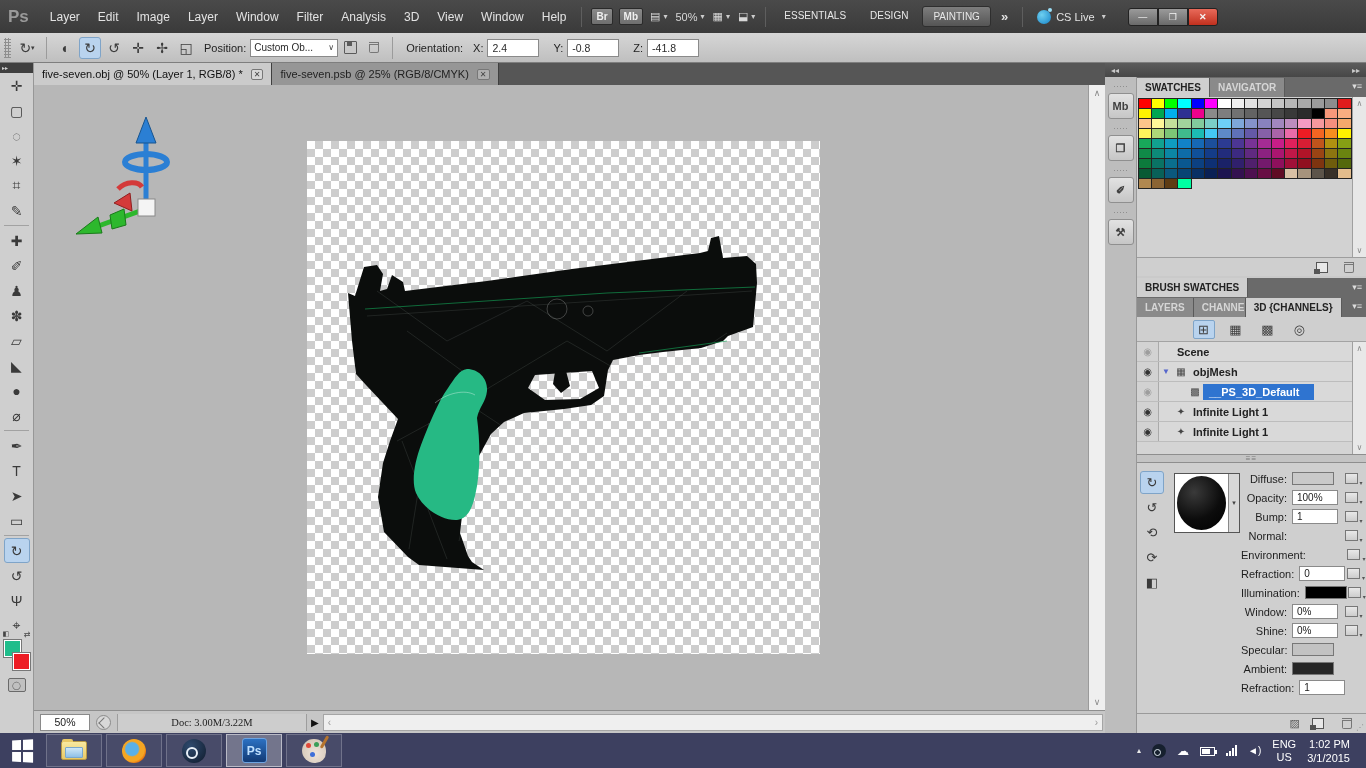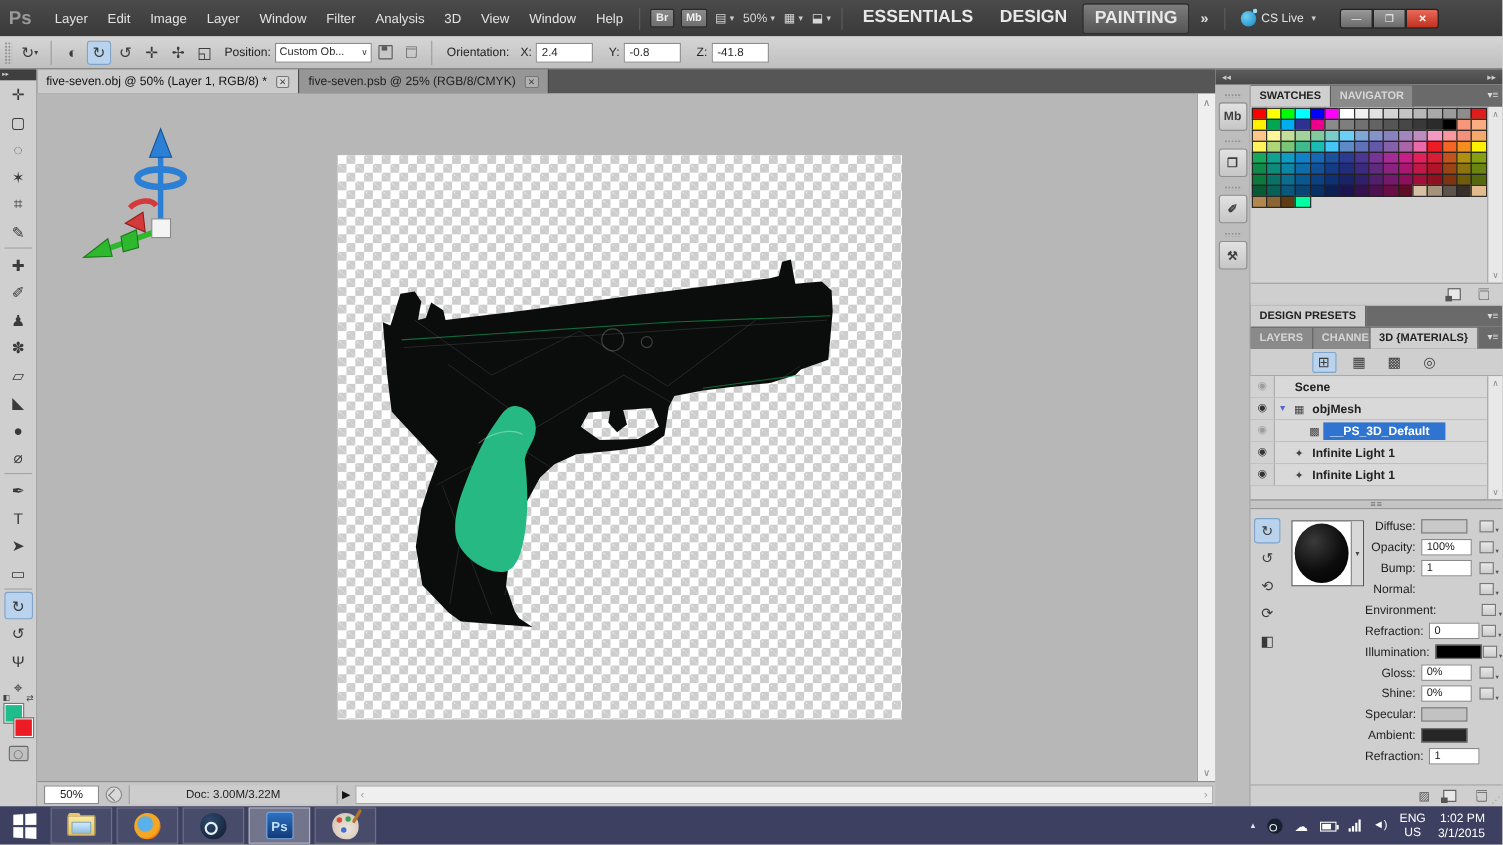--- a/index.html
+++ b/index.html
@@ -10,21 +10,21 @@
   
   #menubar { position:absolute; left:0; top:0; width:1366px; height:33px;
     background:linear-gradient(#4a4a4a,#3a3a3a); display:flex; align-items:center; color:#e3e3e3; }
   #ps-logo { font-size:17px; font-weight:bold; color:#9a9a9a; padding:0 12px 0 8px; letter-spacing:0; }
   .menu-item { padding:0 9px; font-size:12px; cursor:default; }
   .mb-sep { width:1px; height:20px; background:#5e5e5e; margin:0 6px; }
   .mb-btn { background:linear-gradient(#8a8a8a,#6f6f6f); border:1px solid #2a2a2a; border-radius:2px;
     color:#f0f0f0; font-size:10px; font-weight:bold; padding:2px 4px; margin:0 3px; }
   .mb-tool { display:flex; align-items:center; margin:0 4px; color:#d8d8d8; font-size:11px; }
   .mb-tool .dd { font-size:8px; margin-left:3px; color:#cccccc; }
-  .ws { font-size:16px; font-weight:bold; color:#e8e8e8; padding:4px 10px; margin:0 2px; border-radius:3px; }
+  .ws { font-size:10px; font-weight:normal; color:#e8e8e8; padding:4px 10px; margin:0 2px; border-radius:3px; }
   .ws.active { background:linear-gradient(#7d7d7d,#555555); border:1px solid #2e2e2e; }
   #ws-more { font-size:13px; font-weight:bold; color:#e0e0e0; padding:0 8px; }
   #cslive { display:flex; align-items:center; margin:0 8px; }
   #cslive-icon { width:14px; height:14px; border-radius:50%; background:radial-gradient(circle at 35% 35%, #6ed0f0, #1583c8); margin-right:5px; position:relative; }
   #cslive-icon::after { content:""; position:absolute; right:-1px; top:-2px; width:4px; height:4px; border-radius:50%; background:#9be0f8; }
   #win-btns { display:flex; margin:0 8px 0 10px; }
   .win-btn { width:30px; height:18px; border:1px solid #222; display:flex; align-items:center; justify-content:center;
     font-size:9px; color:#f5f5f5; background:linear-gradient(#9a9a9a,#6a6a6a); }
   .win-btn:first-child { border-radius:3px 0 0 3px; }
   .win-btn.close { background:linear-gradient(#e86a5a,#c0301e); border-radius:0 3px 3px 0; font-weight:bold; }
@@ -84,21 +84,21 @@
     display:flex; flex-direction:column; justify-content:space-between; align-items:center; color:#8a8a8a; font-size:9px; }
   #v-scroll .arr { padding:3px 0; }
 
   
   #statusbar { position:absolute; left:0; top:647px; width:1071px; height:23px; background:#c6c6c6;
     border-top:1px solid #8e8e8e; display:flex; align-items:center; }
   #zoom-field { width:50px; height:17px; background:#fff; border:1px solid #8a8a8a; margin-left:6px;
     display:flex; align-items:center; justify-content:center; font-size:10.5px; }
   #scrubby { width:15px; height:15px; border:1px solid #8a8a8a; border-radius:50%; margin:0 6px; background:#d8d8d8; position:relative;}
   #scrubby::after{content:""; position:absolute; left:3px; top:3px; width:7px; height:7px; border-left:1px solid #777; border-bottom:1px solid #777; transform:rotate(45deg);}
-  #doc-size { width:190px; text-align:center; font-size:10.5px; color:#222; border-left:1px solid #9d9d9d; border-right:1px solid #9d9d9d; height:17px; line-height:17px; background:#cdcdcd; }
+  #doc-size { width:190px; text-align:center; font-size:10.5px; color:#222; border-left:1px solid #9d9d9d; border-right:1px solid #9d9d9d; height:17px; line-height:17px; background:#cdcdcd;font-family:Liberation Serif, serif; }
   #status-arrow { font-size:10px; margin:0 4px; color:#111; }
   #h-scroll { flex:1; height:17px; background:#efefef; border:1px solid #a5a5a5; margin-right:2px;
     display:flex; align-items:center; justify-content:space-between; color:#9a9a9a; font-size:10px; padding:0 4px; }
 
   
   #rightdock { position:absolute; left:1105px; top:0; width:261px; height:670px; background:#c4c4c4; }
   #dock-header { height:14px; background:linear-gradient(#5c5c5c,#474747); color:#c9c9c9; font-size:8px;
     display:flex; justify-content:space-between; align-items:center; padding:0 6px; }
   #dock-body { display:flex; height:656px; }
   #dock-strip { width:32px; background:#bdbdbd; border-right:1px solid #989898; }
@@ -544,28 +544,28 @@
               <span>∧</span>
               <span>∨</span>
             </div>
           </div>
           <div class="pbottom">
             <span class="i-new"></span>
             <span class="i-trash"></span>
           </div>
 
           <div id="brush-presets-bar">
-            <span class="ptab active">DESIGN PRESETS</span>
+            <span class="ptab active">BRUSH SWATCHES</span>
             <span class="pmenu">▾≡</span>
           </div>
 
           <div class="ptabs" id="threed-tabs">
               <span class="ptab">LAYERS</span>
               <span class="ptab" style="max-width: 52px;">CHANNELS</span>
-              <span class="ptab active">3D {MATERIALS}</span>
+              <span class="ptab active">3D {CHANNELS}</span>
               <span class="pmenu">▾≡</span>
             </div>
           <div id="filter-row">
               <span class="filter-btn active">⊞</span>
               <span class="filter-btn">▦</span>
               <span class="filter-btn">▩</span>
               <span class="filter-btn">◎</span>
             </div>
           <div id="tree">
             <div id="tree-rows">
@@ -672,21 +672,21 @@
                 <div class="mrow">
                   <span class="m-label">Illumination:</span>
                   <span class="m-valslot">
                     <span class="m-chip" style="background: rgb(0, 0, 0);"></span>
                   </span>
                   <span class="m-btnslot">
                     <span class="m-texbtn"></span>
                   </span>
                 </div>
                 <div class="mrow">
-                  <span class="m-label">Gloss:</span>
+                  <span class="m-label">Window:</span>
                   <span class="m-valslot">
                     <span class="m-input">0%</span>
                   </span>
                   <span class="m-btnslot">
                     <span class="m-texbtn"></span>
                   </span>
                 </div>
                 <div class="mrow">
                   <span class="m-label">Shine:</span>
                   <span class="m-valslot">

